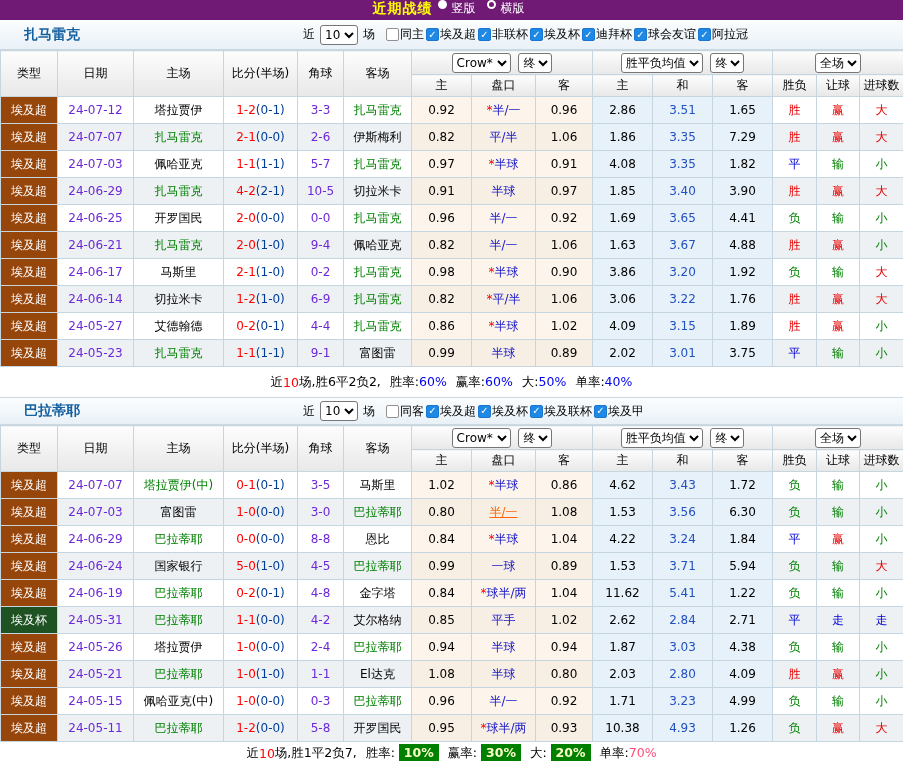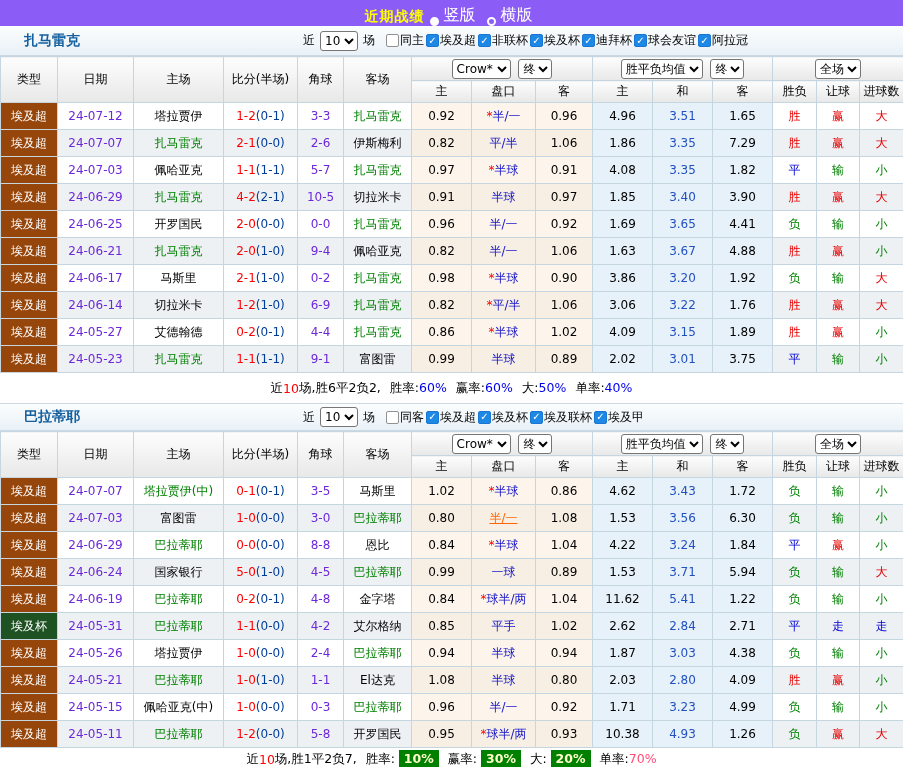--- a/index.html
+++ b/index.html
@@ -3,25 +3,25 @@
 <meta charset="utf-8">
 <style>
   * { box-sizing: border-box; }
   html,body { margin:0; padding:0; }
   body {
     width:903px; height:770px; background:#fff;
     font-family:"DejaVu Sans","Liberation Sans",sans-serif;
     font-size:12px; color:#000; overflow:hidden;
   }
   
-  .topbar { height:26px; background:#8b5cf6; display:flex; align-items:flex-end; justify-content:center; gap:5px; }
+  .topbar { height:20px; background:#701a75; display:flex; align-items:flex-start; justify-content:center; gap:5px; }
   .topbar .title { color:#ffff00; font-weight:bold; font-size:14px; letter-spacing:1px; }
   .radio { width:9px; height:9px; border:2px solid #fff; border-radius:50%; display:inline-block; flex:none; }
   .radio.filled { background:#fff; }
-  .radio-label { color:#fff; font-size:16px; margin-right:6px; }
+  .radio-label { color:#fff; font-size:12px; margin-right:6px; }
   
   .section-bar { height:30px; display:flex; align-items:center; background:linear-gradient(#fbfdfe,#e9f1f7); border-bottom:1px solid #cdd9e2; }
   .section-bar.second { height:28px; border-top:1px solid #cdd9e2; }
   .team-name { color:#15609f; font-weight:bold; font-size:14px; padding-left:24px; width:300px; flex:none; }
   .filter { display:flex; align-items:center; gap:2px; }
   .filter .txt { margin:0 3px; }
   select { font-family:inherit; font-size:12px; height:20px; border:1px solid #767676; background:#fff; border-radius:3px; }
   .cb { width:13px; height:13px; border:1px solid #919191; background:#fff; border-radius:2px; display:inline-flex; align-items:center; justify-content:center; font-size:10px; line-height:1; flex:none; margin-left:6px; }
   .cb.checked { background:#1e88e5; border-color:#1976d2; color:#fff; margin-left:2px; }
   .cb-label { margin-left:1px;text-align:right; }
@@ -152,21 +152,21 @@
       <tr>
         <td class="league super">埃及超</td>
         <td class="date">24-07-12</td>
         <td class="team">塔拉贾伊</td>
         <td class="score"><span class="ft">1-2</span><span class="ht">(0-1)</span></td>
         <td class="corners">3-3</td>
         <td class="team g">扎马雷克</td>
         <td class="cream">0.92</td>
         <td class="cream hand"><span class="star">*</span><span class="hv">半/一</span></td>
         <td class="cream">0.96</td>
-        <td class="lblue">4.96</td>
+        <td class="lblue">2.86</td>
         <td class="lblue mid">3.51</td>
         <td class="lblue">1.65</td>
         <td class="res c-red">胜</td>
         <td class="res c-red">赢</td>
         <td class="res c-red">大</td>
       </tr>
       <tr>
         <td class="league super">埃及超</td>
         <td class="date">24-07-07</td>
         <td class="team g">扎马雷克</td>

